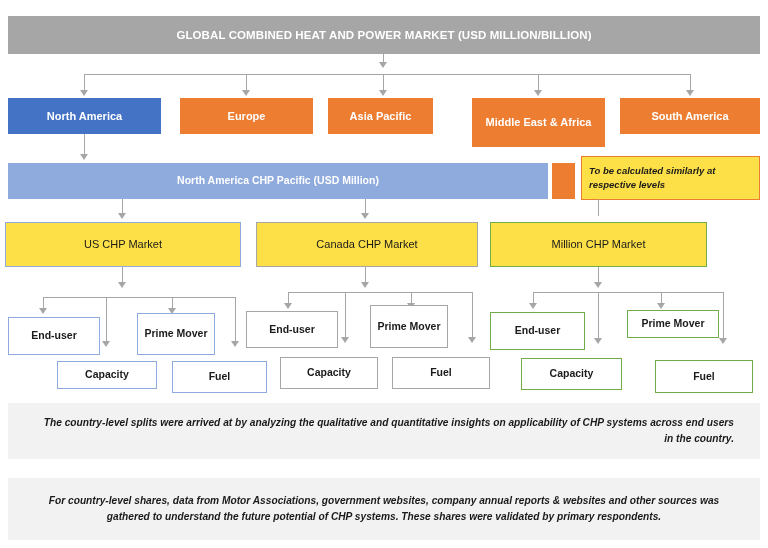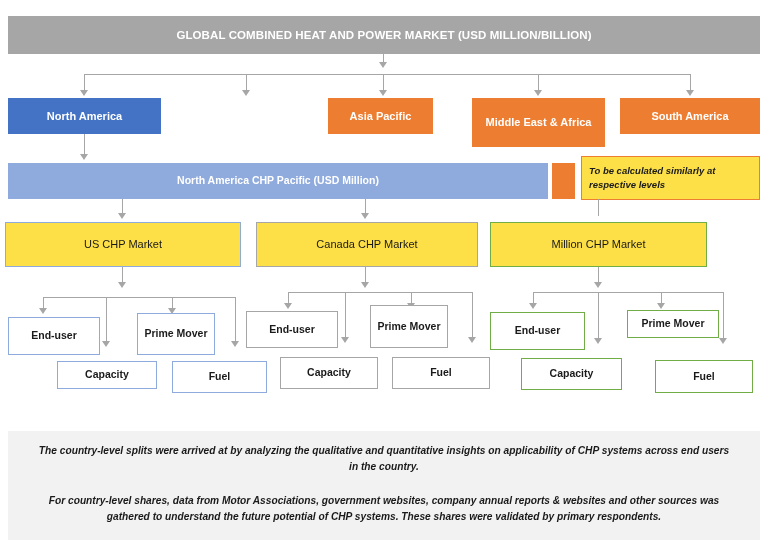--- a/index.html
+++ b/index.html
@@ -92,20 +92,23 @@
   <div class="arw" style="left:242px;top:90px;"></div>
   <div class="ln lnv" style="left:383px;top:74px;height:18px;"></div>
   <div class="arw" style="left:379px;top:90px;"></div>
   <div class="ln lnv" style="left:538px;top:74px;height:18px;"></div>
   <div class="arw" style="left:534px;top:90px;"></div>
   <div class="ln lnv" style="left:690px;top:74px;height:18px;"></div>
   <div class="arw" style="left:686px;top:90px;"></div>
 
   <div class="box region blue" style="left:8px;top:98px;width:153px;height:36px;">
     <span>North America</span>
+  </div>
+  <div class="box region orange" style="left:180px;top:98px;width:133px;height:36px;">
+    <span>Europe</span>
   </div>
   <div class="box region orange" style="left:328px;top:98px;width:105px;height:36px;">
     <span>Asia Pacific</span>
   </div>
   <div class="box region orange" style="left:472px;top:98px;width:133px;height:49px;">
     <span>Middle East &amp; Africa</span>
   </div>
   <div class="box region orange" style="left:620px;top:98px;width:140px;height:36px;">
     <span>South America</span>
   </div>
@@ -206,20 +209,20 @@
   <div class="box sub bd-green" style="left:521px;top:358px;width:101px;height:32px;">
     <span>Capacity</span>
   </div>
   <div class="box sub bd-green" style="left:627px;top:310px;width:92px;height:28px;">
     <span>Prime Mover</span>
   </div>
   <div class="box sub bd-green" style="left:655px;top:360px;width:98px;height:33px;">
     <span>Fuel</span>
   </div>
 
-  <div class="box note" style="left:8px;top:431px;width:752px;height:56px;">
+  <div class="box note" style="left:8px;top:403px;width:752px;height:56px;text-align:right;">
     <span>The country-level splits were arrived at by analyzing the qualitative and quantitative  insights on applicability of CHP systems across end users in the country.</span>
   </div>
   <div class="box note" style="left:8px;top:478px;width:752px;height:62px;">
     <span>For country-level shares, data from Motor Associations, government websites, company annual reports &amp; websites and other sources was gathered to understand the future potential of CHP systems. These shares were validated by primary respondents.</span>
   </div>
 
 </div>
 
 </body></html>

